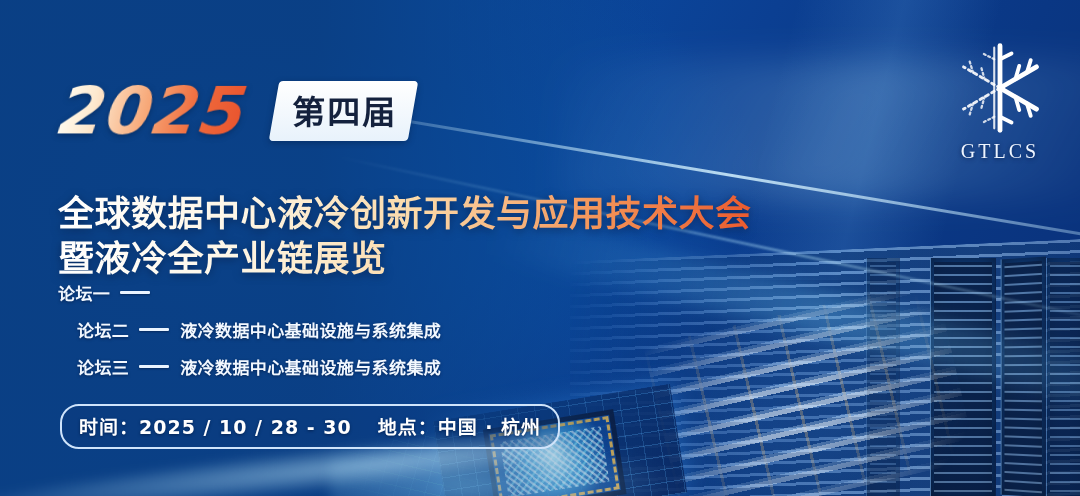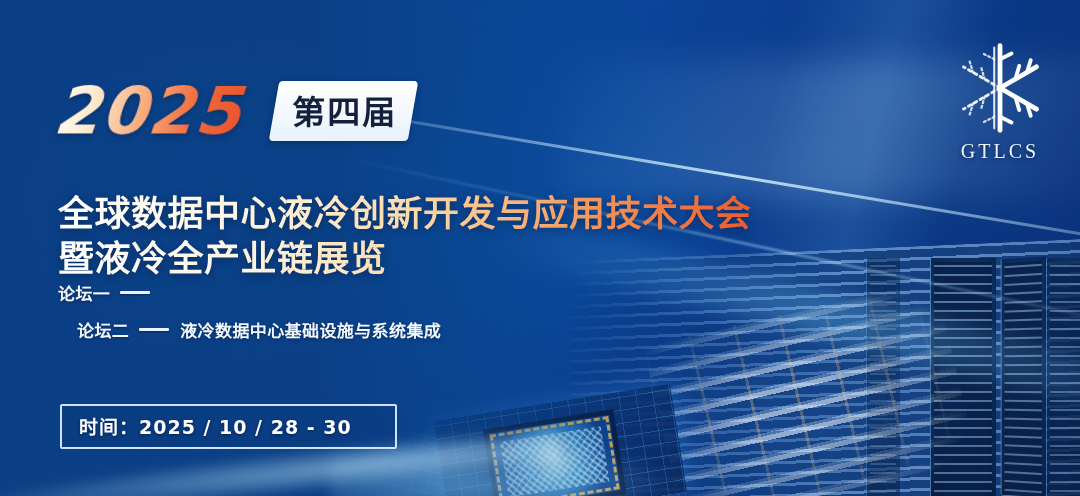--- a/index.html
+++ b/index.html
@@ -225,21 +225,21 @@
     display:inline-block; width:30px; height:3px;
     background:#eaf4ff; margin:0 11px 0 10px; border-radius:1px;
     box-shadow:0 1px 2px rgba(3,22,58,.5);
   }
   .forum-text { white-space:nowrap; }
 
   
   .info-bar {
     position:absolute; left:60px; top:404px;
     display:inline-flex; align-items:center;
-    border:2px solid #cfe4fb; border-radius:2px;
+    border:2px solid #cfe4fb; border-radius:19px;
     padding:6px 17px 8px;
     color:#ffffff; font-size:19px; font-weight:bold; letter-spacing:1px;
     font-family:"DejaVu Sans","Liberation Sans",sans-serif;
     text-shadow:0 1px 3px rgba(3,22,58,.65);
     background:rgba(10,55,118,.28);
     white-space:nowrap;
   }
   .info-gap { display:inline-block; width:26px; }
 
   
@@ -301,26 +301,32 @@
         <span class="forum-label">论坛一</span>
         <span class="forum-dash"></span>
       </div>
 
       <div class="forum-row">
         <span class="forum-label">论坛二</span>
         <span class="forum-dash"></span>
         <span class="forum-text">液冷数据中心基础设施与系统集成</span>
       </div>
 
+      <div class="forum-row">
+        <span class="forum-label">论坛三</span>
+        <span class="forum-dash"></span>
+        <span class="forum-text">液冷数据中心基础设施与系统集成</span>
+      </div>
 
     </div>
 
     <div class="info-bar">
       <span>时间：2025 / 10 / 28 - 30</span>
       <span class="info-gap"></span>
+      <span>地点：中国 · 杭州</span>
     </div>
 
     <div class="logo-wrap">
       <svg class="logo-mark" viewBox="0 0 100 100">
         <g stroke="#ffffff" stroke-linecap="round" fill="none">
 
           <line x1="50" y1="6" x2="50" y2="94" stroke-width="5"></line>
           <line x1="44" y1="8" x2="44" y2="92" stroke-width="2.2" stroke-opacity=".85"></line>
 
           <line x1="50" y1="50" x2="88" y2="28" stroke-width="5"></line>

